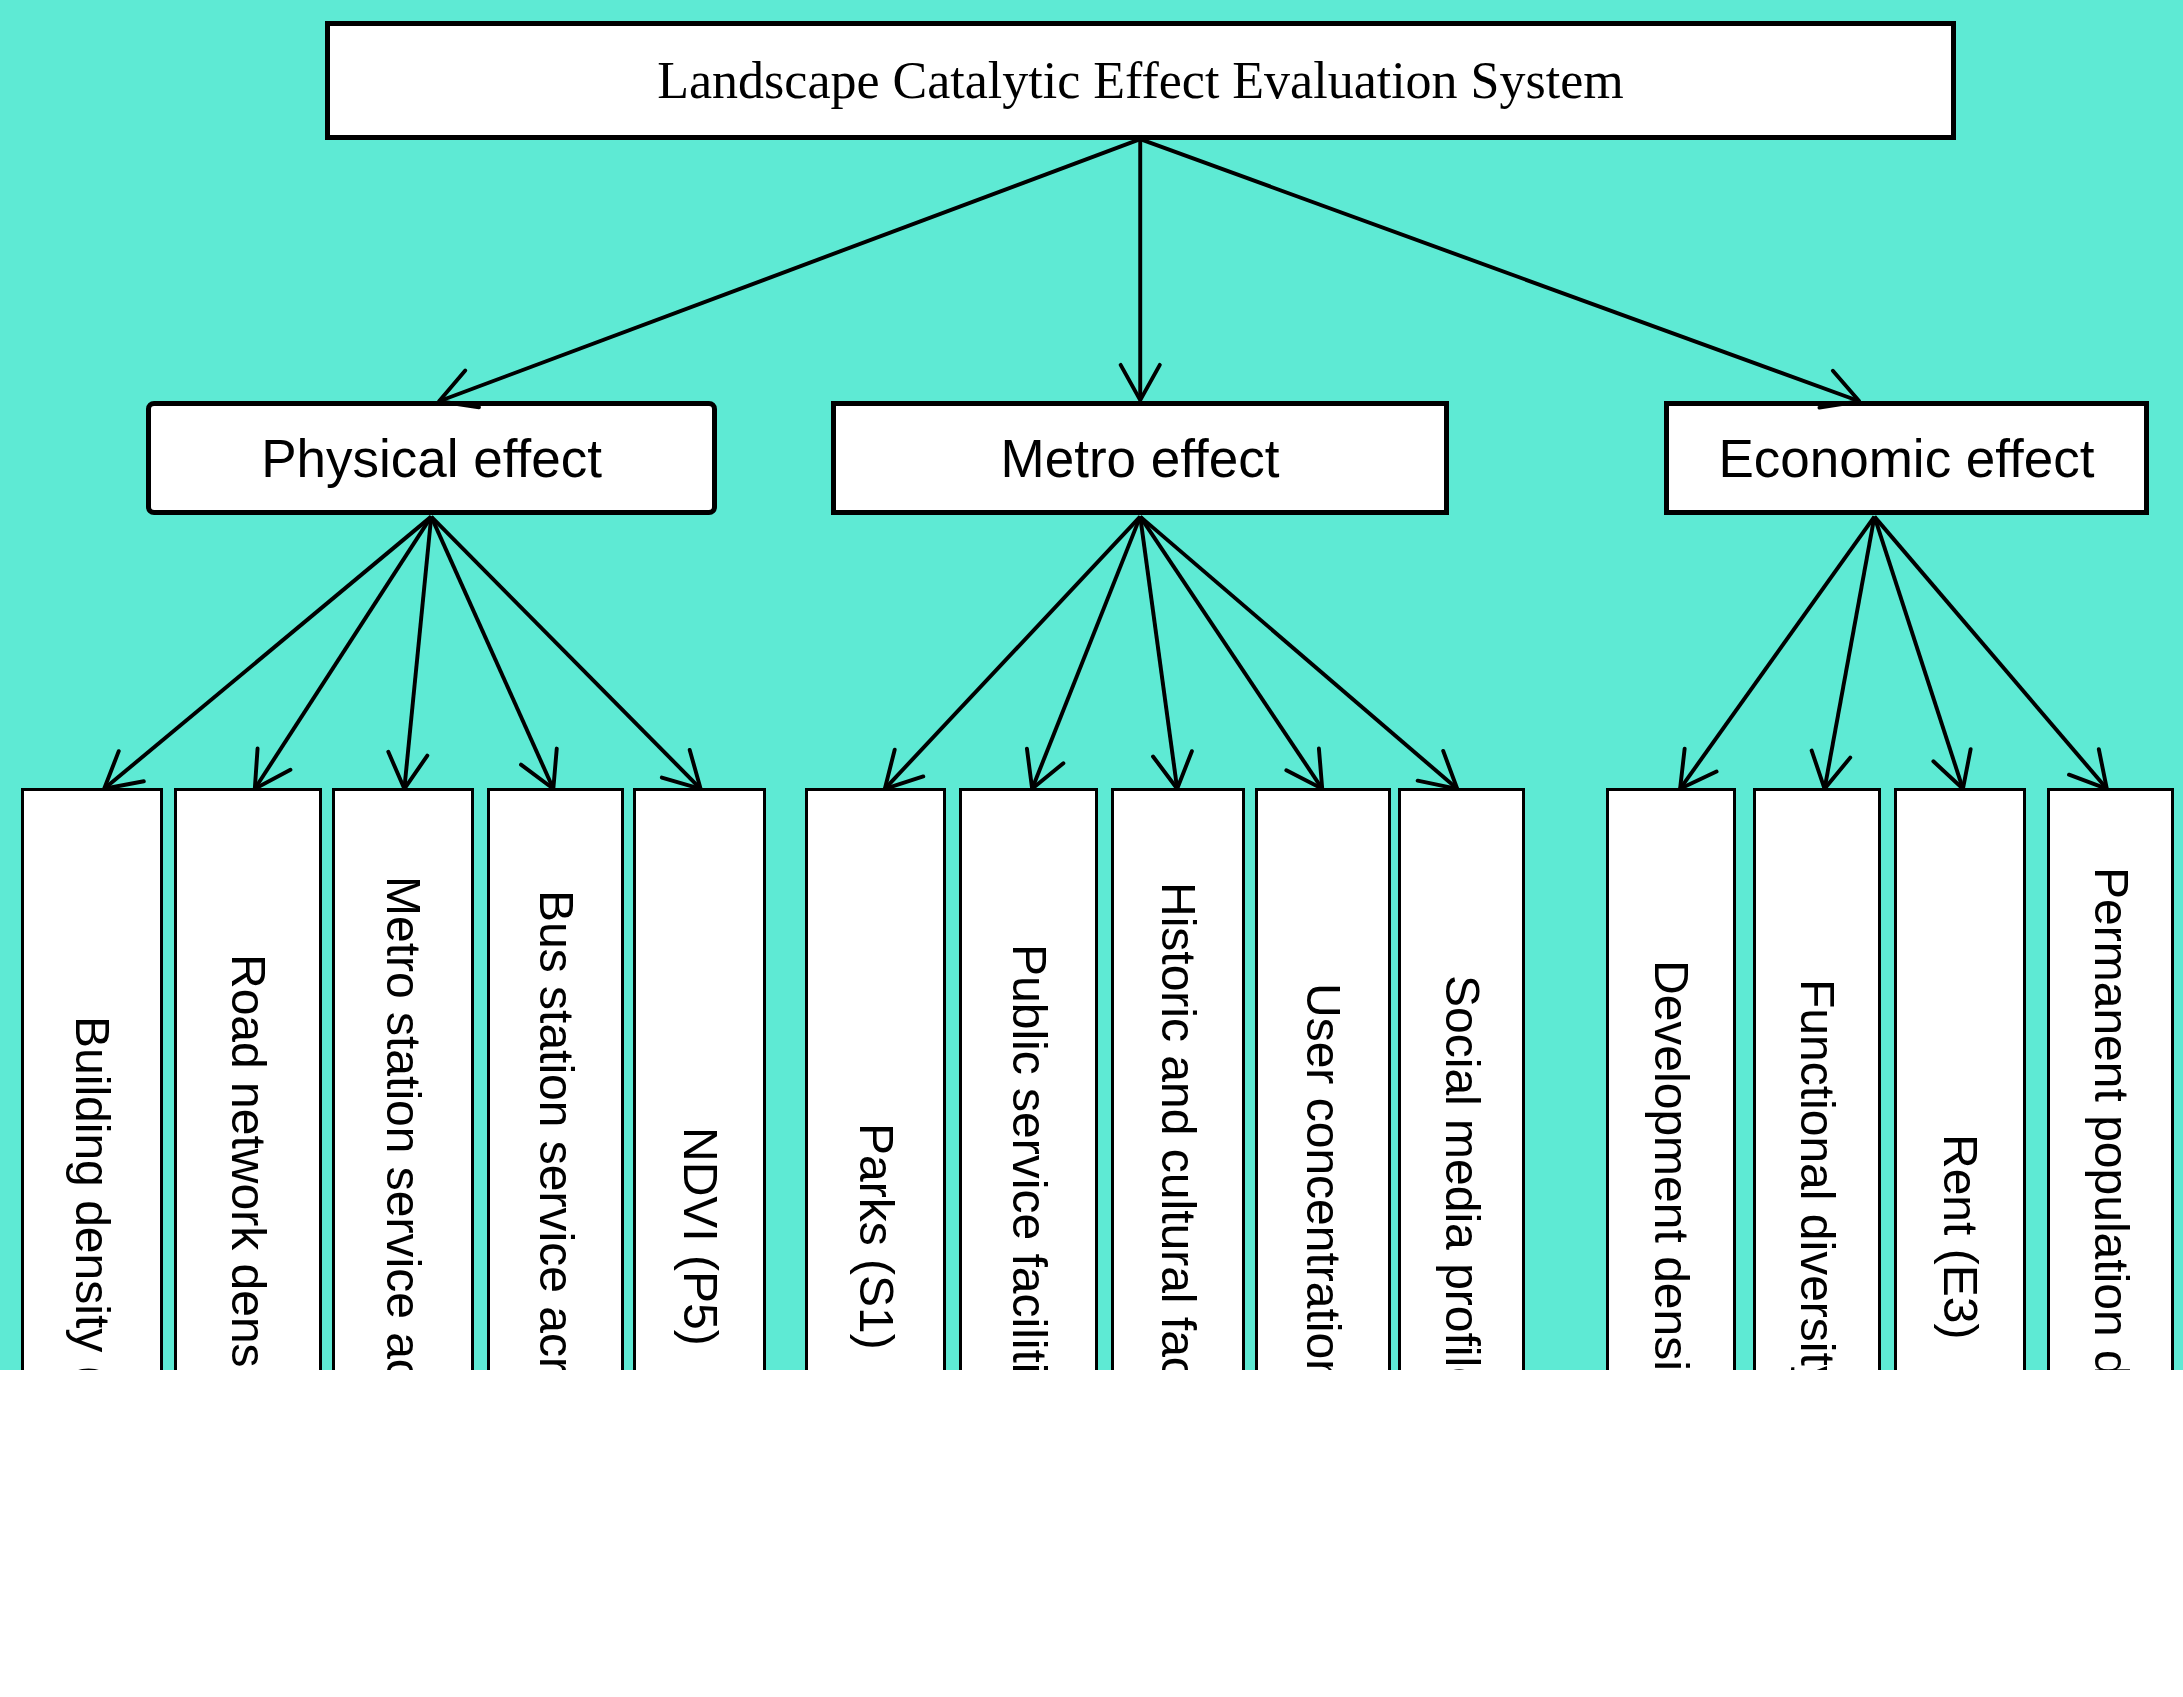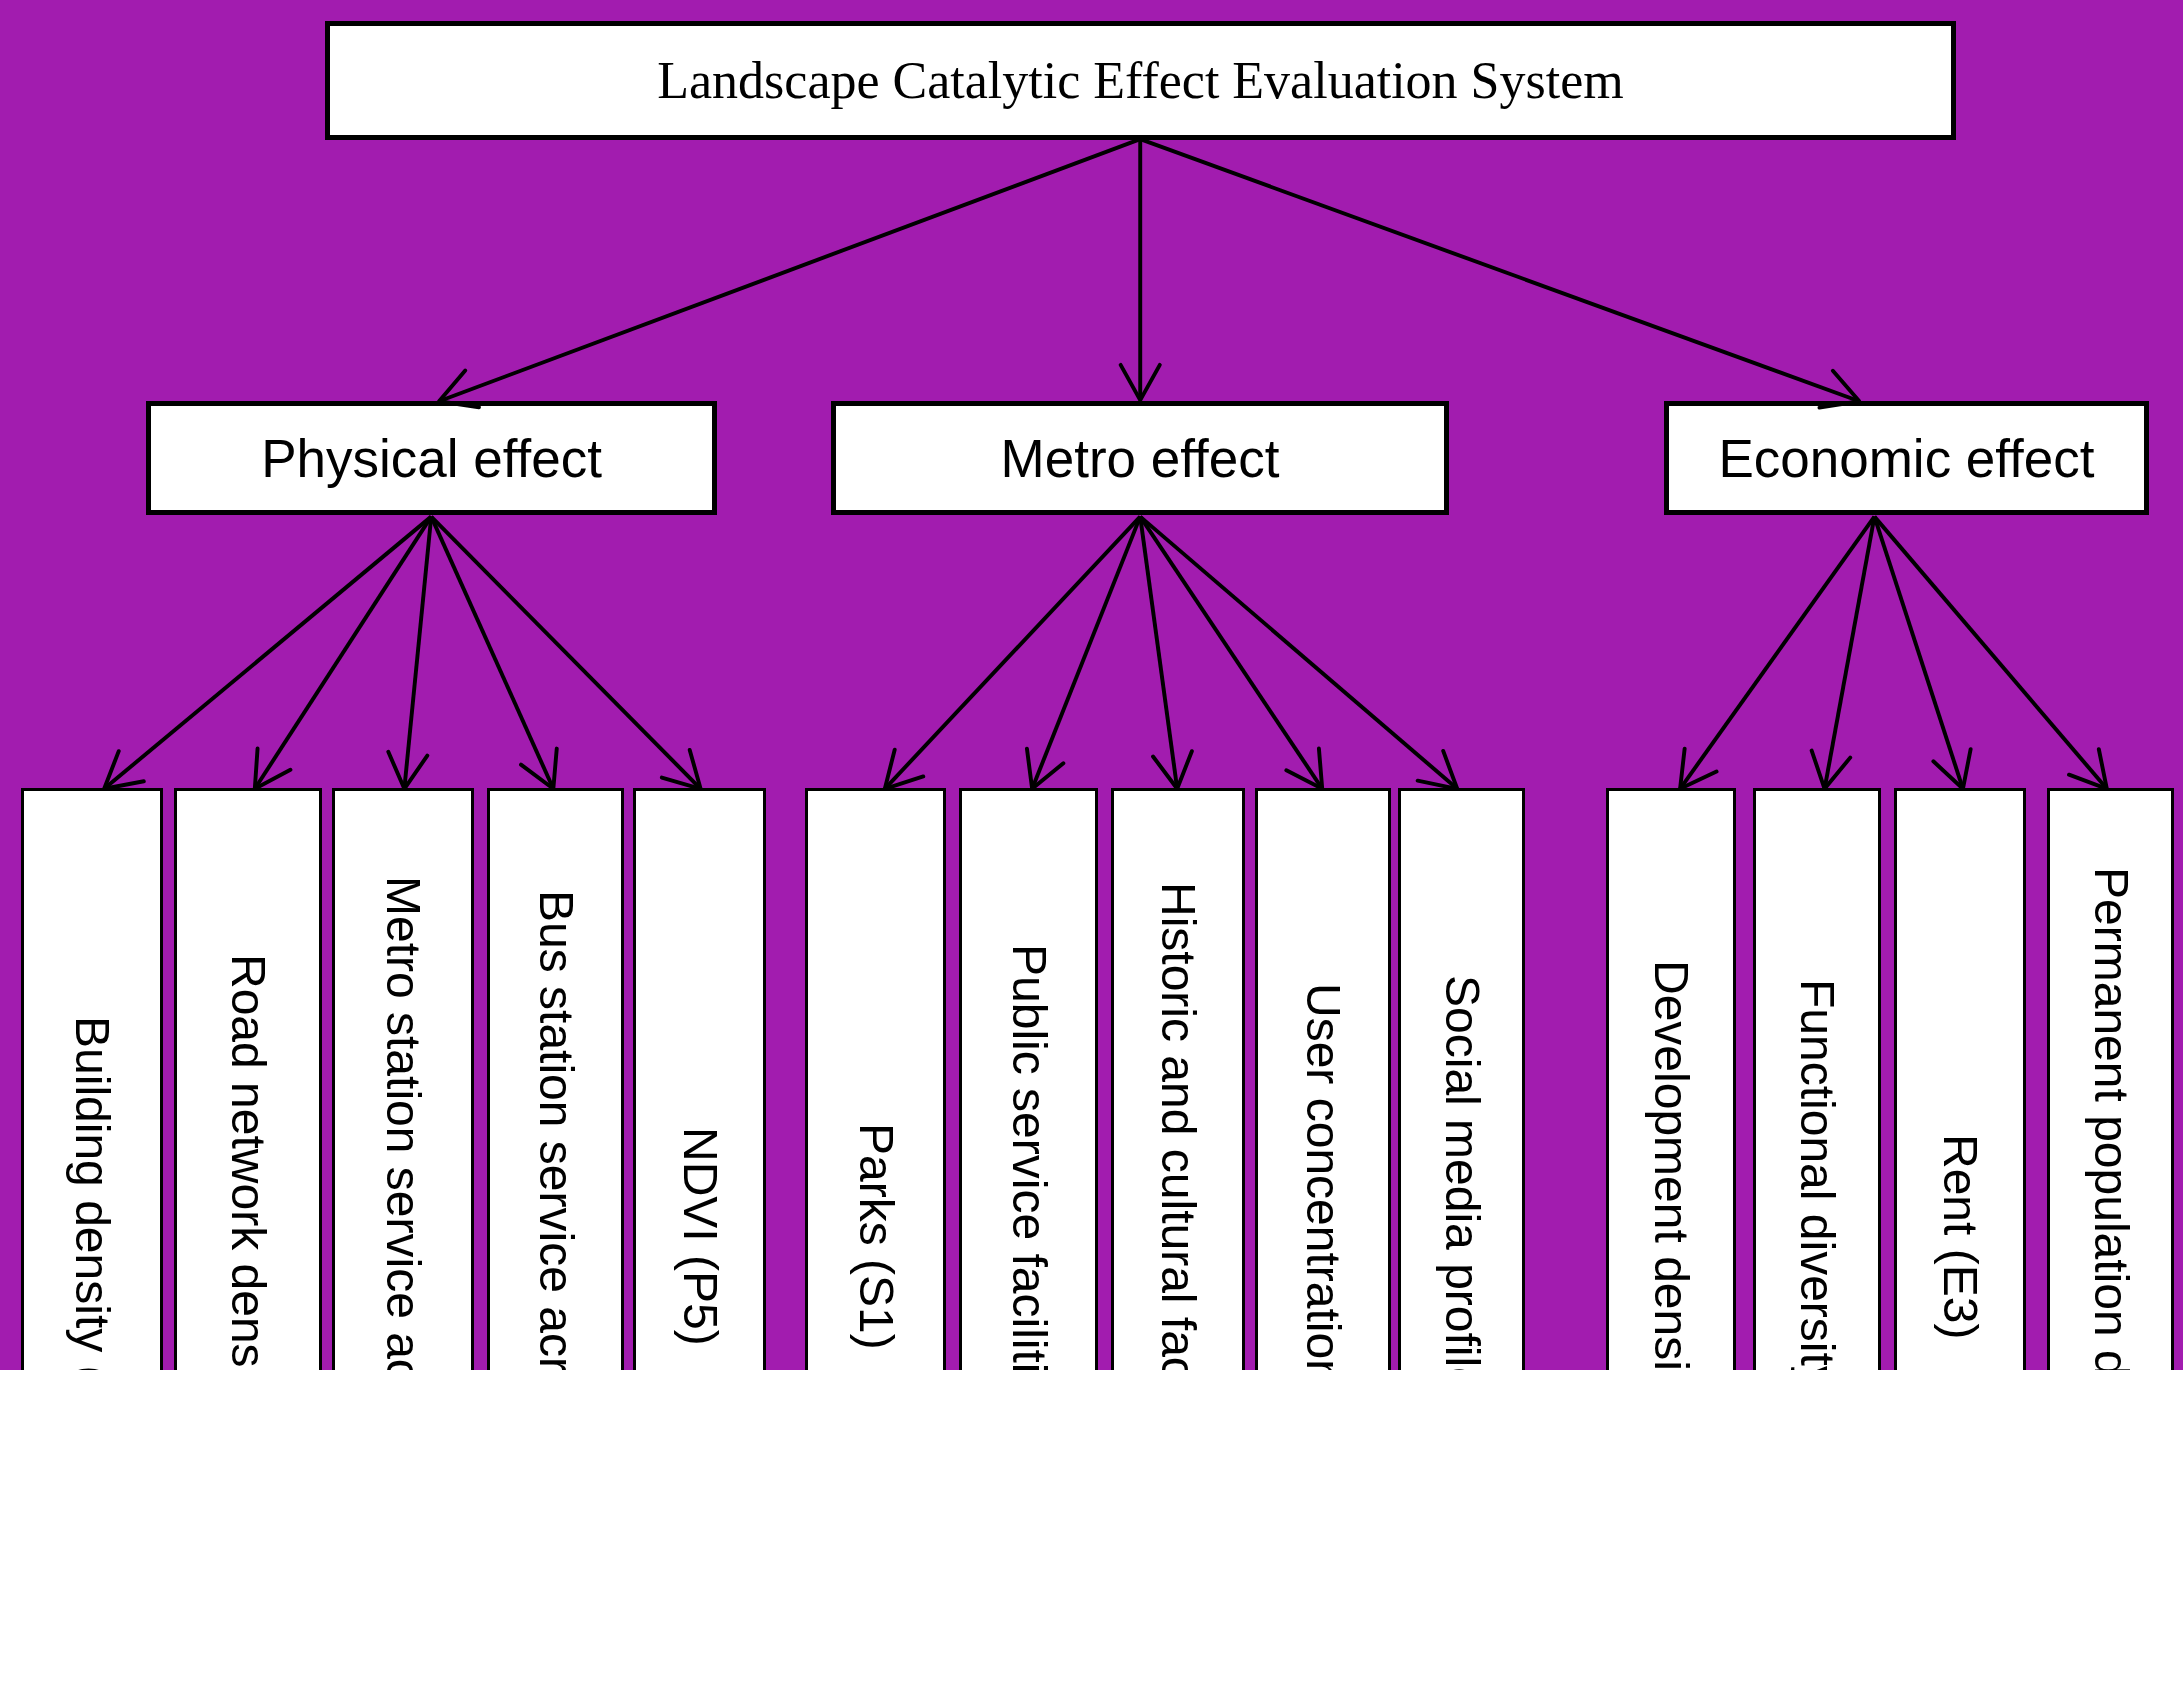--- a/index.html
+++ b/index.html
@@ -4,21 +4,21 @@
 <style>
   html, body {
     margin: 0;
     padding: 0;
     background: #ffffff;
   }
   .canvas {
     position: relative;
     width: 2183px;
     height: 1370px;
-    background: #a21caf;
+    background: #5eead4;
     font-family: "Liberation Sans", sans-serif;
     color: #000000;
   }
   .box {
     position: absolute;
     background: #ffffff;
     border: 5px solid #000000;
     display: flex;
     align-items: center;
     justify-content: center;
@@ -27,21 +27,21 @@
   }
   .title-box {
     left: 325px; top: 21px; width: 1631px; height: 119px;
     font-family: "Liberation Serif", serif;
     font-size: 52px;
   }
   .level2-box {
     top: 401px; height: 114px;
     font-size: 53px;
   }
-  .level2-physical { left: 146px;  width: 571px; }
+  .level2-physical { left: 146px;  width: 571px; border-radius: 8px; }
   .level2-social   { left: 831px; width: 618px; }
   .level2-economic { left: 1632px; width: 485px; margin-left: 32px;  }
   .leaf-box {
     top: 788px; height: 897px;
     border-width: 3.9px;
     font-size: 48px;
   }
   .leaf-box .vtext {
     writing-mode: vertical-rl;
     text-orientation: mixed;

